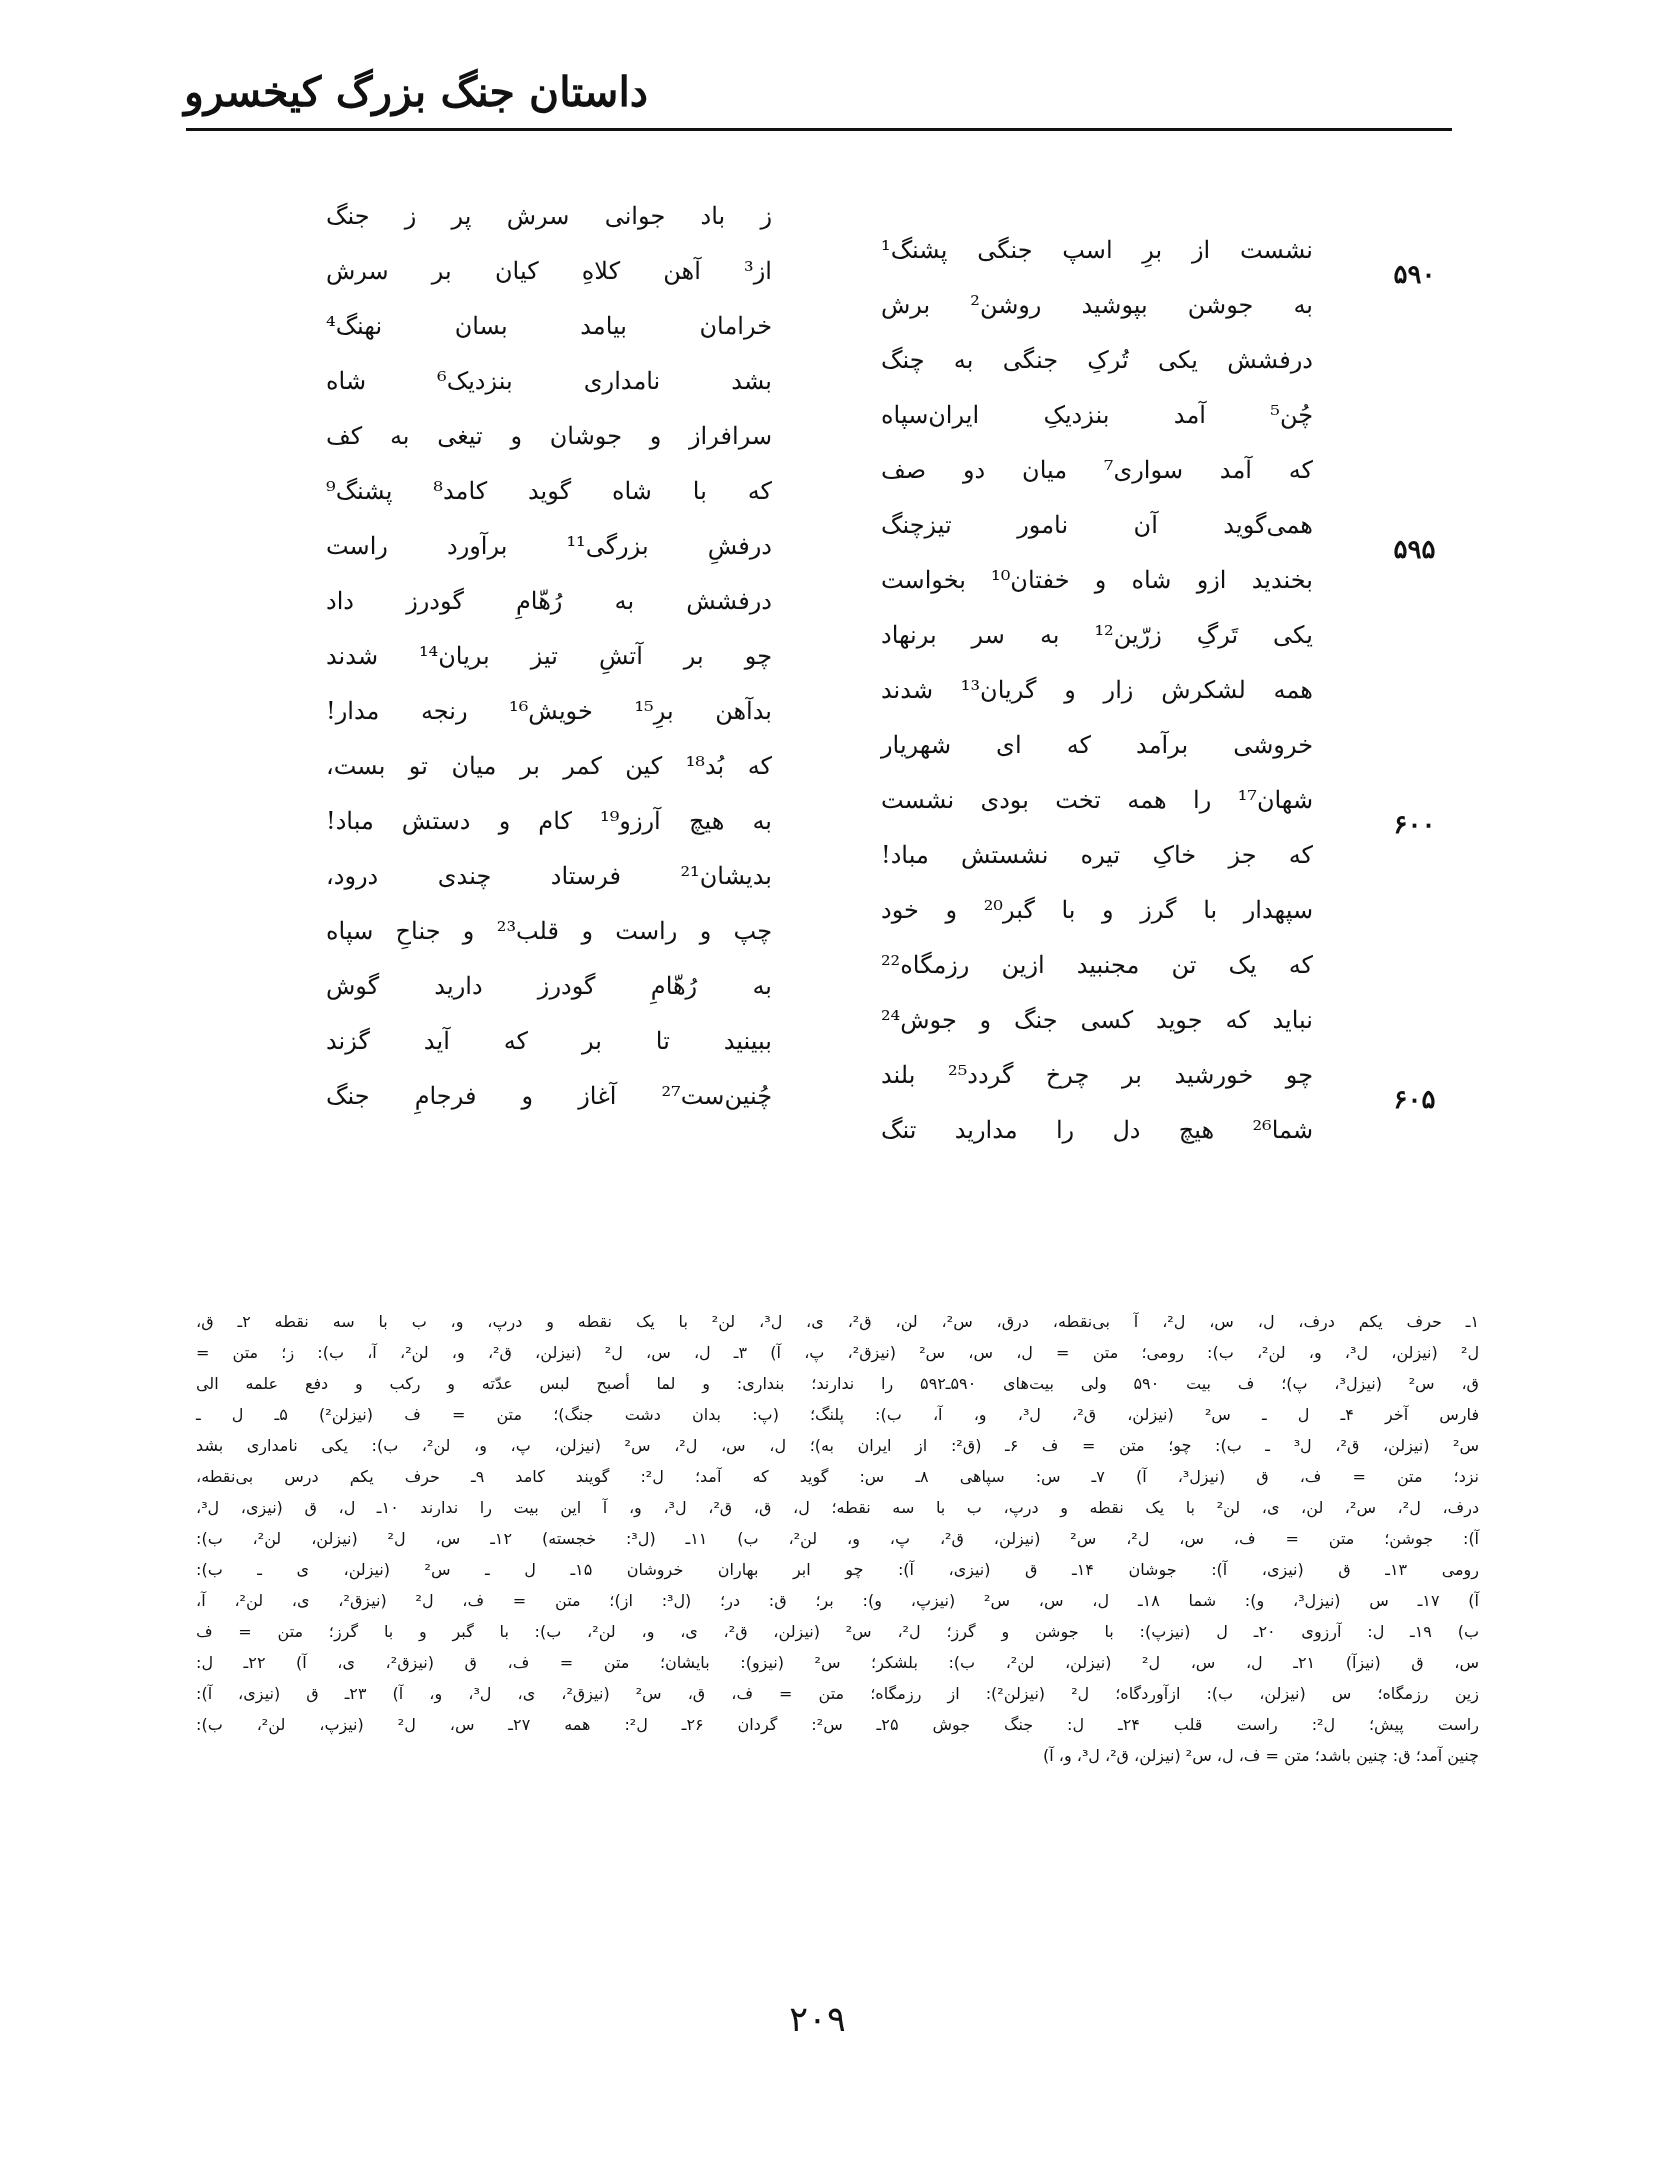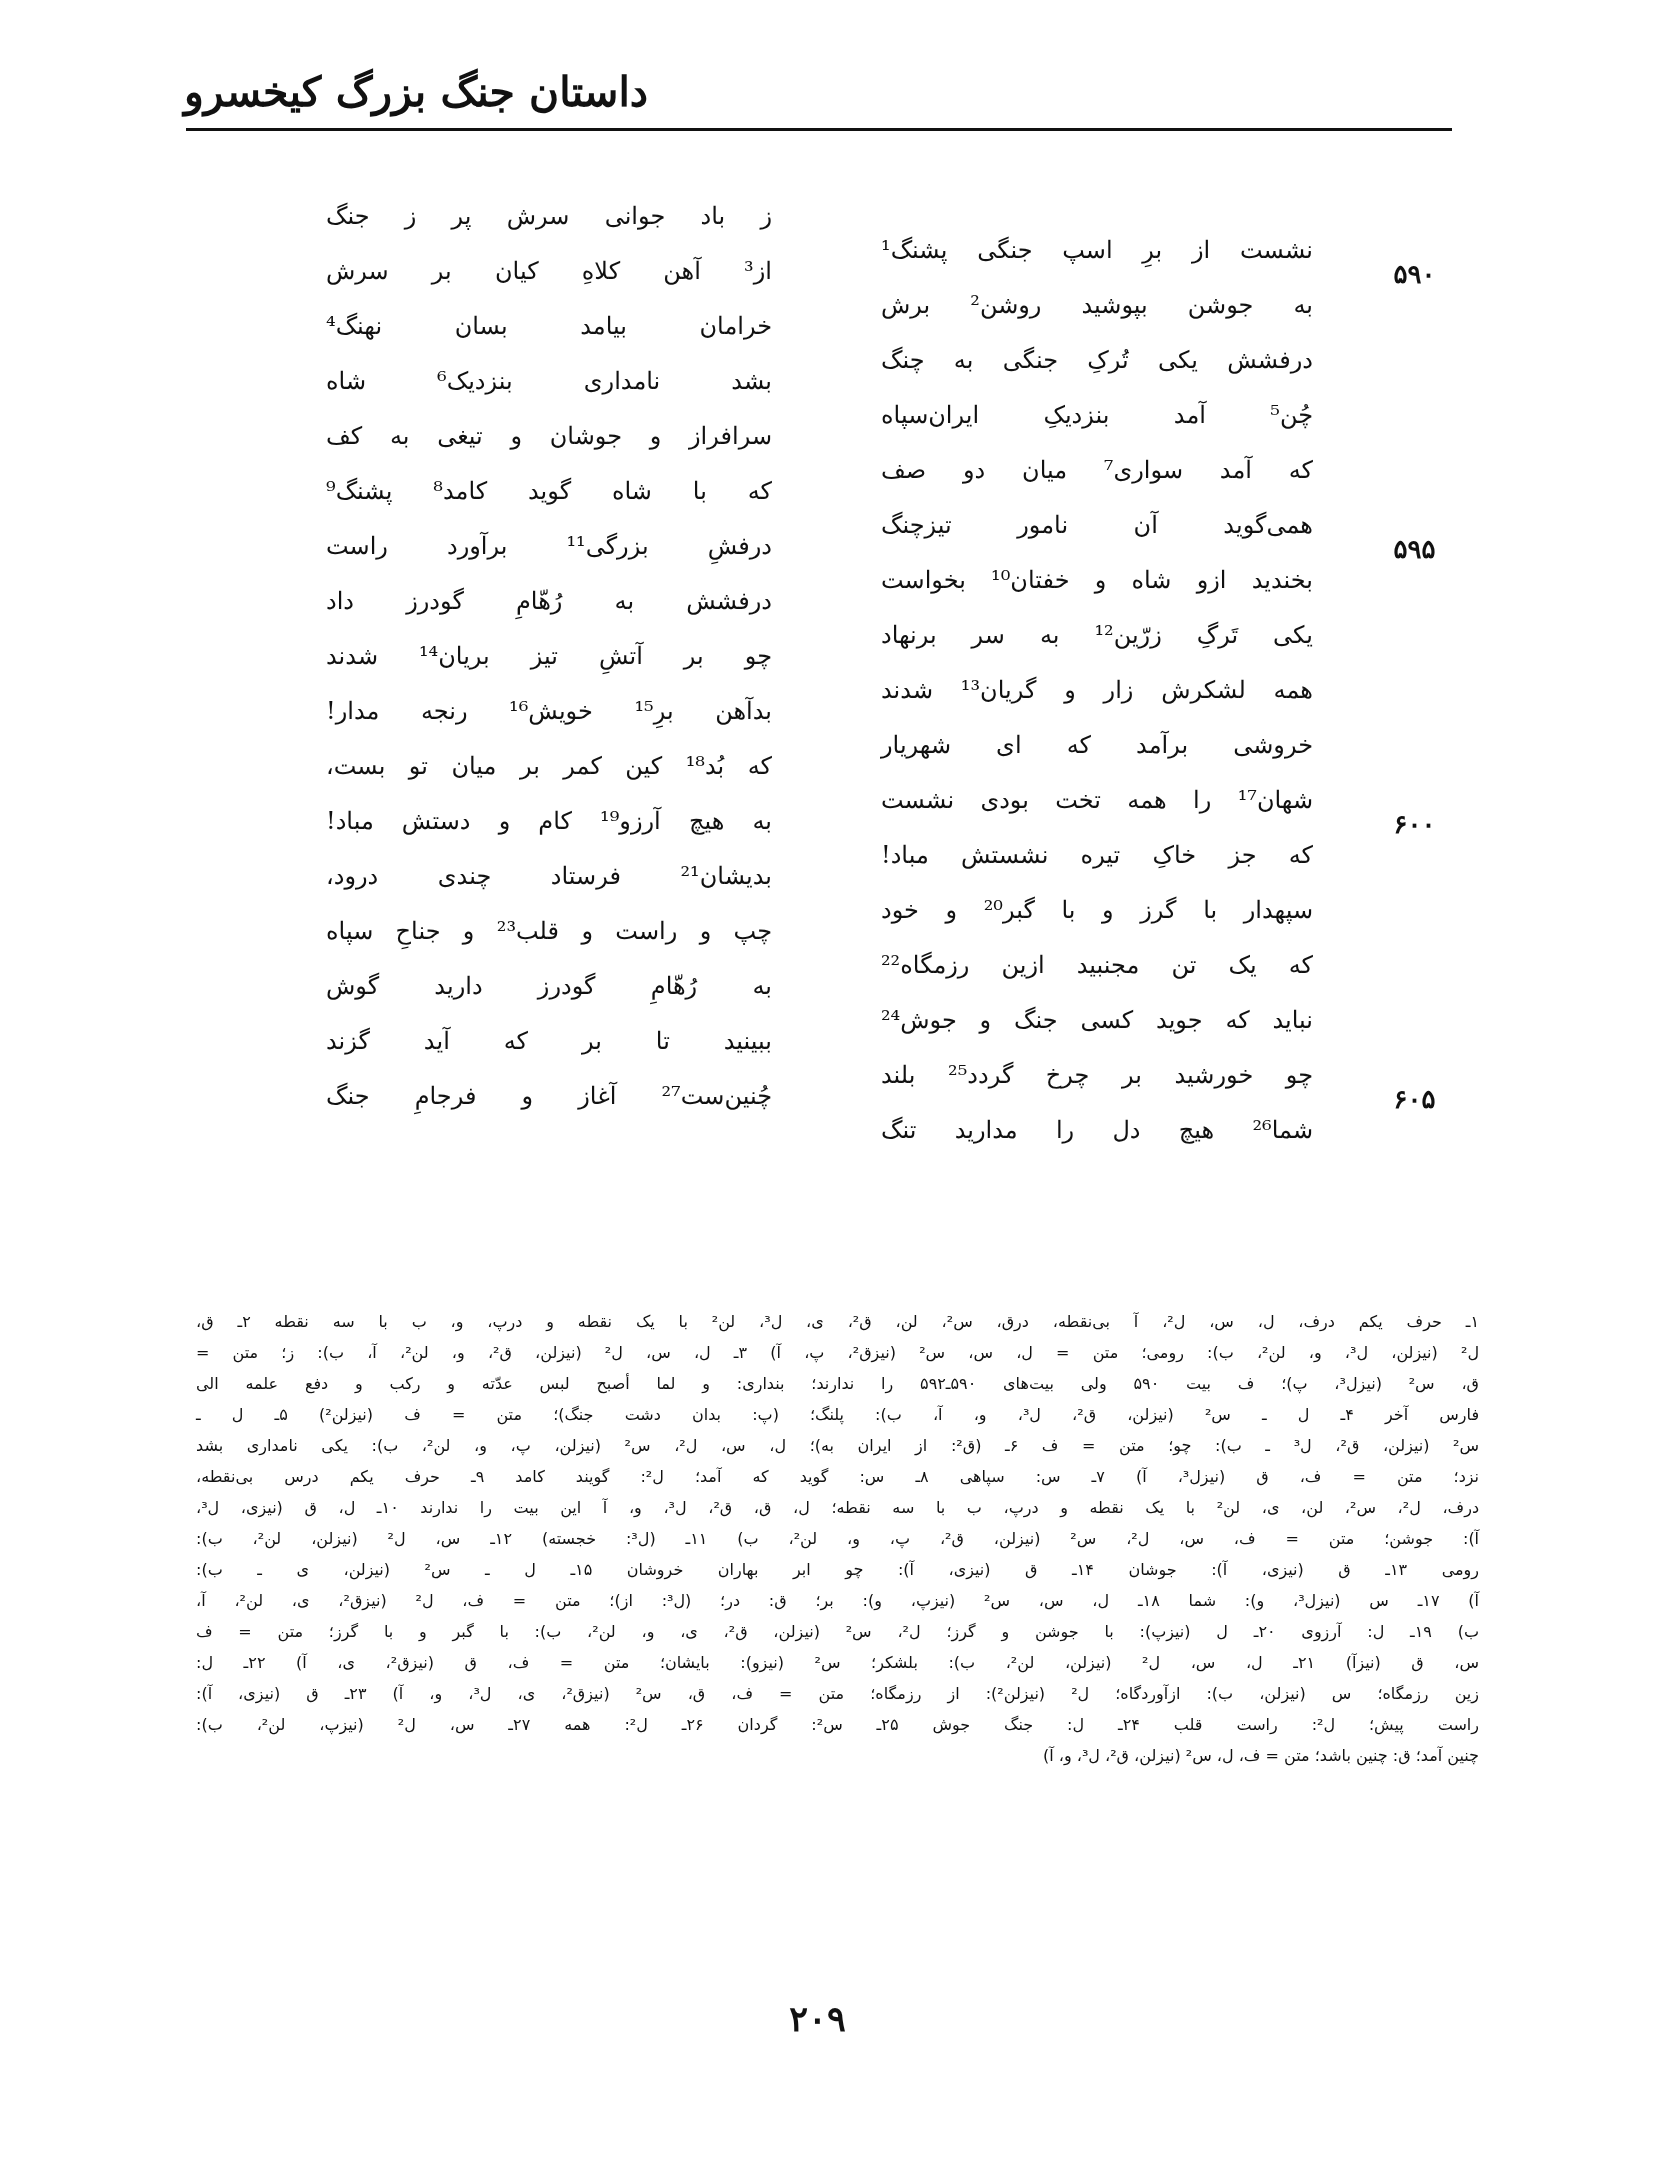--- a/index.html
+++ b/index.html
@@ -43,21 +43,21 @@
   }
   .fn-line {
     height: 31px; line-height: 31px; font-size: 16px;
     white-space: nowrap; text-align: justify; text-align-last: justify;
     font-family: "DejaVu Sans", "Liberation Sans", sans-serif;
   }
   .fn-line.last { text-align-last: right; }
 
   .page-number {
     position: absolute; left: 770px; top: 1992px; width: 95px; height: 54px;
-    font-size: 35px; font-weight: bold; text-align: center; line-height: 54px;
+    font-size: 35px; font-weight: normal; text-align: center; line-height: 54px;
     direction: rtl;
   }
 </style>
 </head>
 <body>
 
 <div class="page">
 
   <div class="running-head">داستان جنگ بزرگ کیخسرو</div>
   <div class="head-rule"></div>

